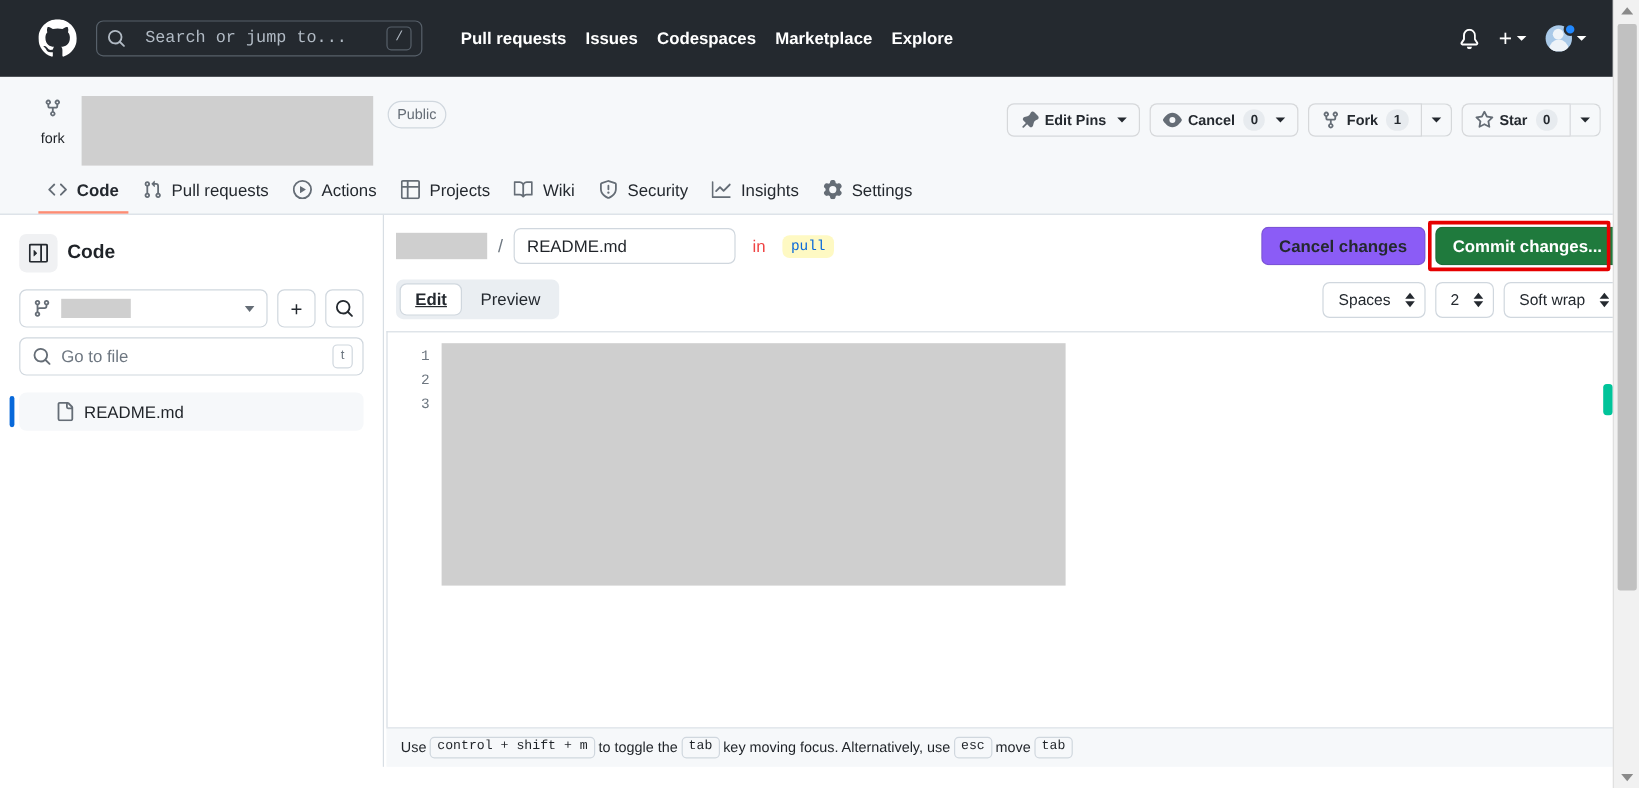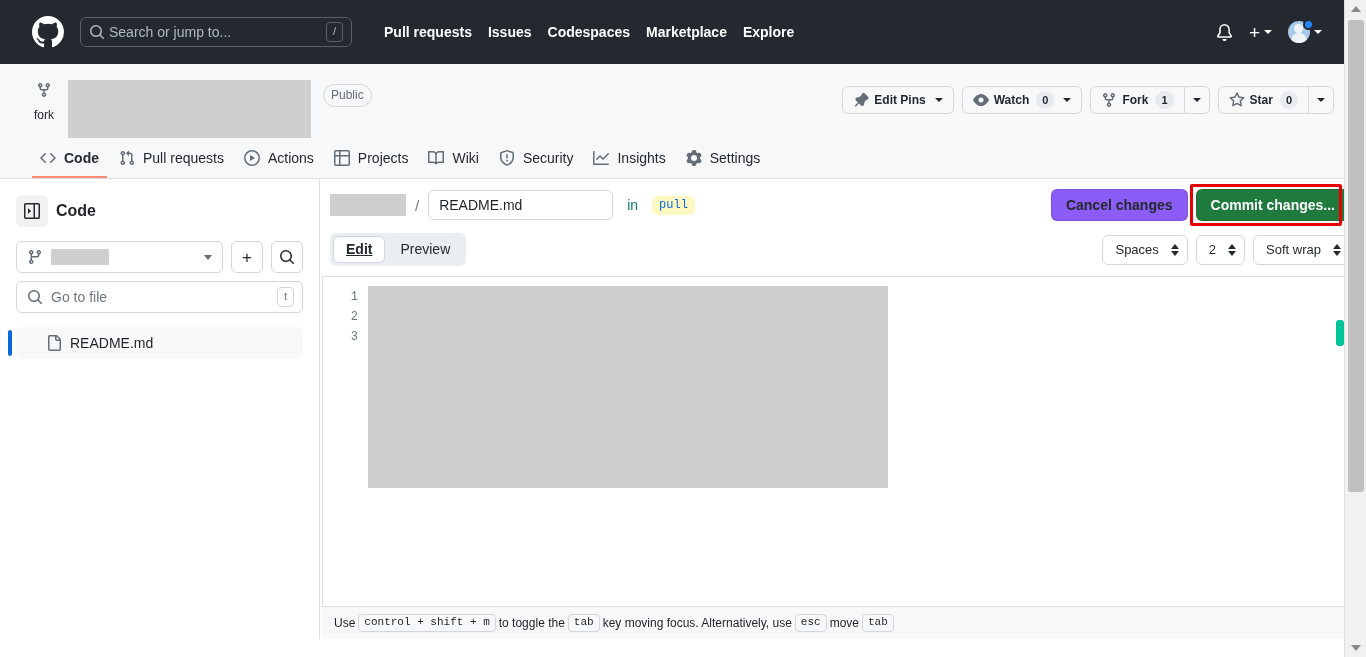--- a/index.html
+++ b/index.html
@@ -25,21 +25,22 @@
   .gh-logo svg { display: block; fill: #ffffff; }
 
   .search-box {
     width: 272px;
     height: 30px;
     border: 1px solid #57606a;
     border-radius: 6px;
     display: flex;
     align-items: center;
     padding: 0 8px;
-    gap: 4px;
+    gap: 16px;
+    font-family: Liberation Mono, monospace;
   }
   .search-box .sicon { width: 16px; height: 16px; flex: none; }
   .search-box .sicon svg { display: block; fill: #b1bac4; }
   .search-ph { color: #b1bac4; font-size: 14px; flex: 1; }
   .slash-key {
     border: 1px solid #57606a;
     border-radius: 4px;
     color: #b1bac4;
     font-size: 11px;
     line-height: 1;
@@ -218,21 +219,21 @@
   .crumb-redact { width: 76px; height: 22px; }
   .crumb-slash { color: #6e7781; font-size: 15px; margin: 0 1px; }
   .filename-input {
     width: 185px; height: 30px;
     border: 1px solid #d0d7de; border-radius: 6px;
     background: #ffffff;
     display: flex; align-items: center;
     padding: 0 10px;
     font-size: 14px; color: #1f2328;
   }
-  .in-word { font-size: 14px; color: #0f766e; margin-left: 6px; }
+  .in-word { font-size: 14px; color: #ef4444; margin-left: 6px; }
   .pull-badge {
     background: #fef9c3; color: #0969da;
     font-family: "Liberation Mono", monospace;
     font-size: 12px; border-radius: 6px;
     padding: 2px 7px 3px; margin-left: 6px; text-align: right;
   }
   .editor-top-right { margin-left: auto; display: flex; align-items: center; gap: 8px; }
   .btn-cancel {
     height: 32px; border: 1px solid rgba(31,35,40,0.15); border-radius: 6px;
     background: #8b5cf6; color: #24292f;
@@ -411,21 +412,21 @@
             <path d="m11.294.984 3.722 3.722a1.75 1.75 0 0 1-.504 2.826l-1.327.613a3.089 3.089 0 0 0-1.707 2.084l-.584 2.454a1.75 1.75 0 0 1-2.872.914l-2.06-2.06-2.698 2.697a.75.75 0 1 1-1.06-1.06l2.697-2.698-2.06-2.06a1.75 1.75 0 0 1 .914-2.872l2.454-.584a3.09 3.09 0 0 0 2.084-1.707l.613-1.327a1.75 1.75 0 0 1 2.826-.504Z"></path>
           </svg>
         <span>Edit Pins</span>
         <span class="caret-d"></span>
       </button>
 
       <button class="btn">
         <svg width="16" height="16" viewBox="0 0 16 16">
             <path d="M8 2c1.981 0 3.671.992 4.933 2.078 1.27 1.091 2.187 2.345 2.637 3.023a1.62 1.62 0 0 1 0 1.798c-.45.678-1.367 1.932-2.637 3.023C11.67 13.008 9.981 14 8 14c-1.981 0-3.671-.992-4.933-2.078C1.797 10.83.88 9.576.43 8.898a1.62 1.62 0 0 1 0-1.798c.45-.677 1.367-1.931 2.637-3.022C4.33 2.992 6.019 2 8 2ZM8 5.5a2.5 2.5 0 1 0 0 5 2.5 2.5 0 0 0 0-5Z"></path>
           </svg>
-        <span>Watch</span>
+        <span>Cancel</span>
         <span class="counter">0</span>
         <span class="caret-d"></span>
       </button>
 
       <span class="btngroup">
         <button class="btn">
           <svg width="16" height="16" viewBox="0 0 16 16">
               <path d="M5 5.372v.878c0 .414.336.75.75.75h4.5a.75.75 0 0 0 .75-.75v-.878a2.25 2.25 0 1 1 1.5 0v.878a2.25 2.25 0 0 1-2.25 2.25h-1.5v2.128a2.251 2.251 0 1 1-1.5 0V8.5h-1.5A2.25 2.25 0 0 1 3.5 6.25v-.878a2.25 2.25 0 1 1 1.5 0ZM5 3.25a.75.75 0 1 0-1.5 0 .75.75 0 0 0 1.5 0Zm6.75.75a.75.75 0 1 0 0-1.5.75.75 0 0 0 0 1.5Zm-3 8.75a.75.75 0 1 0-1.5 0 .75.75 0 0 0 1.5 0Z"></path>
             </svg>
           <span>Fork</span>

